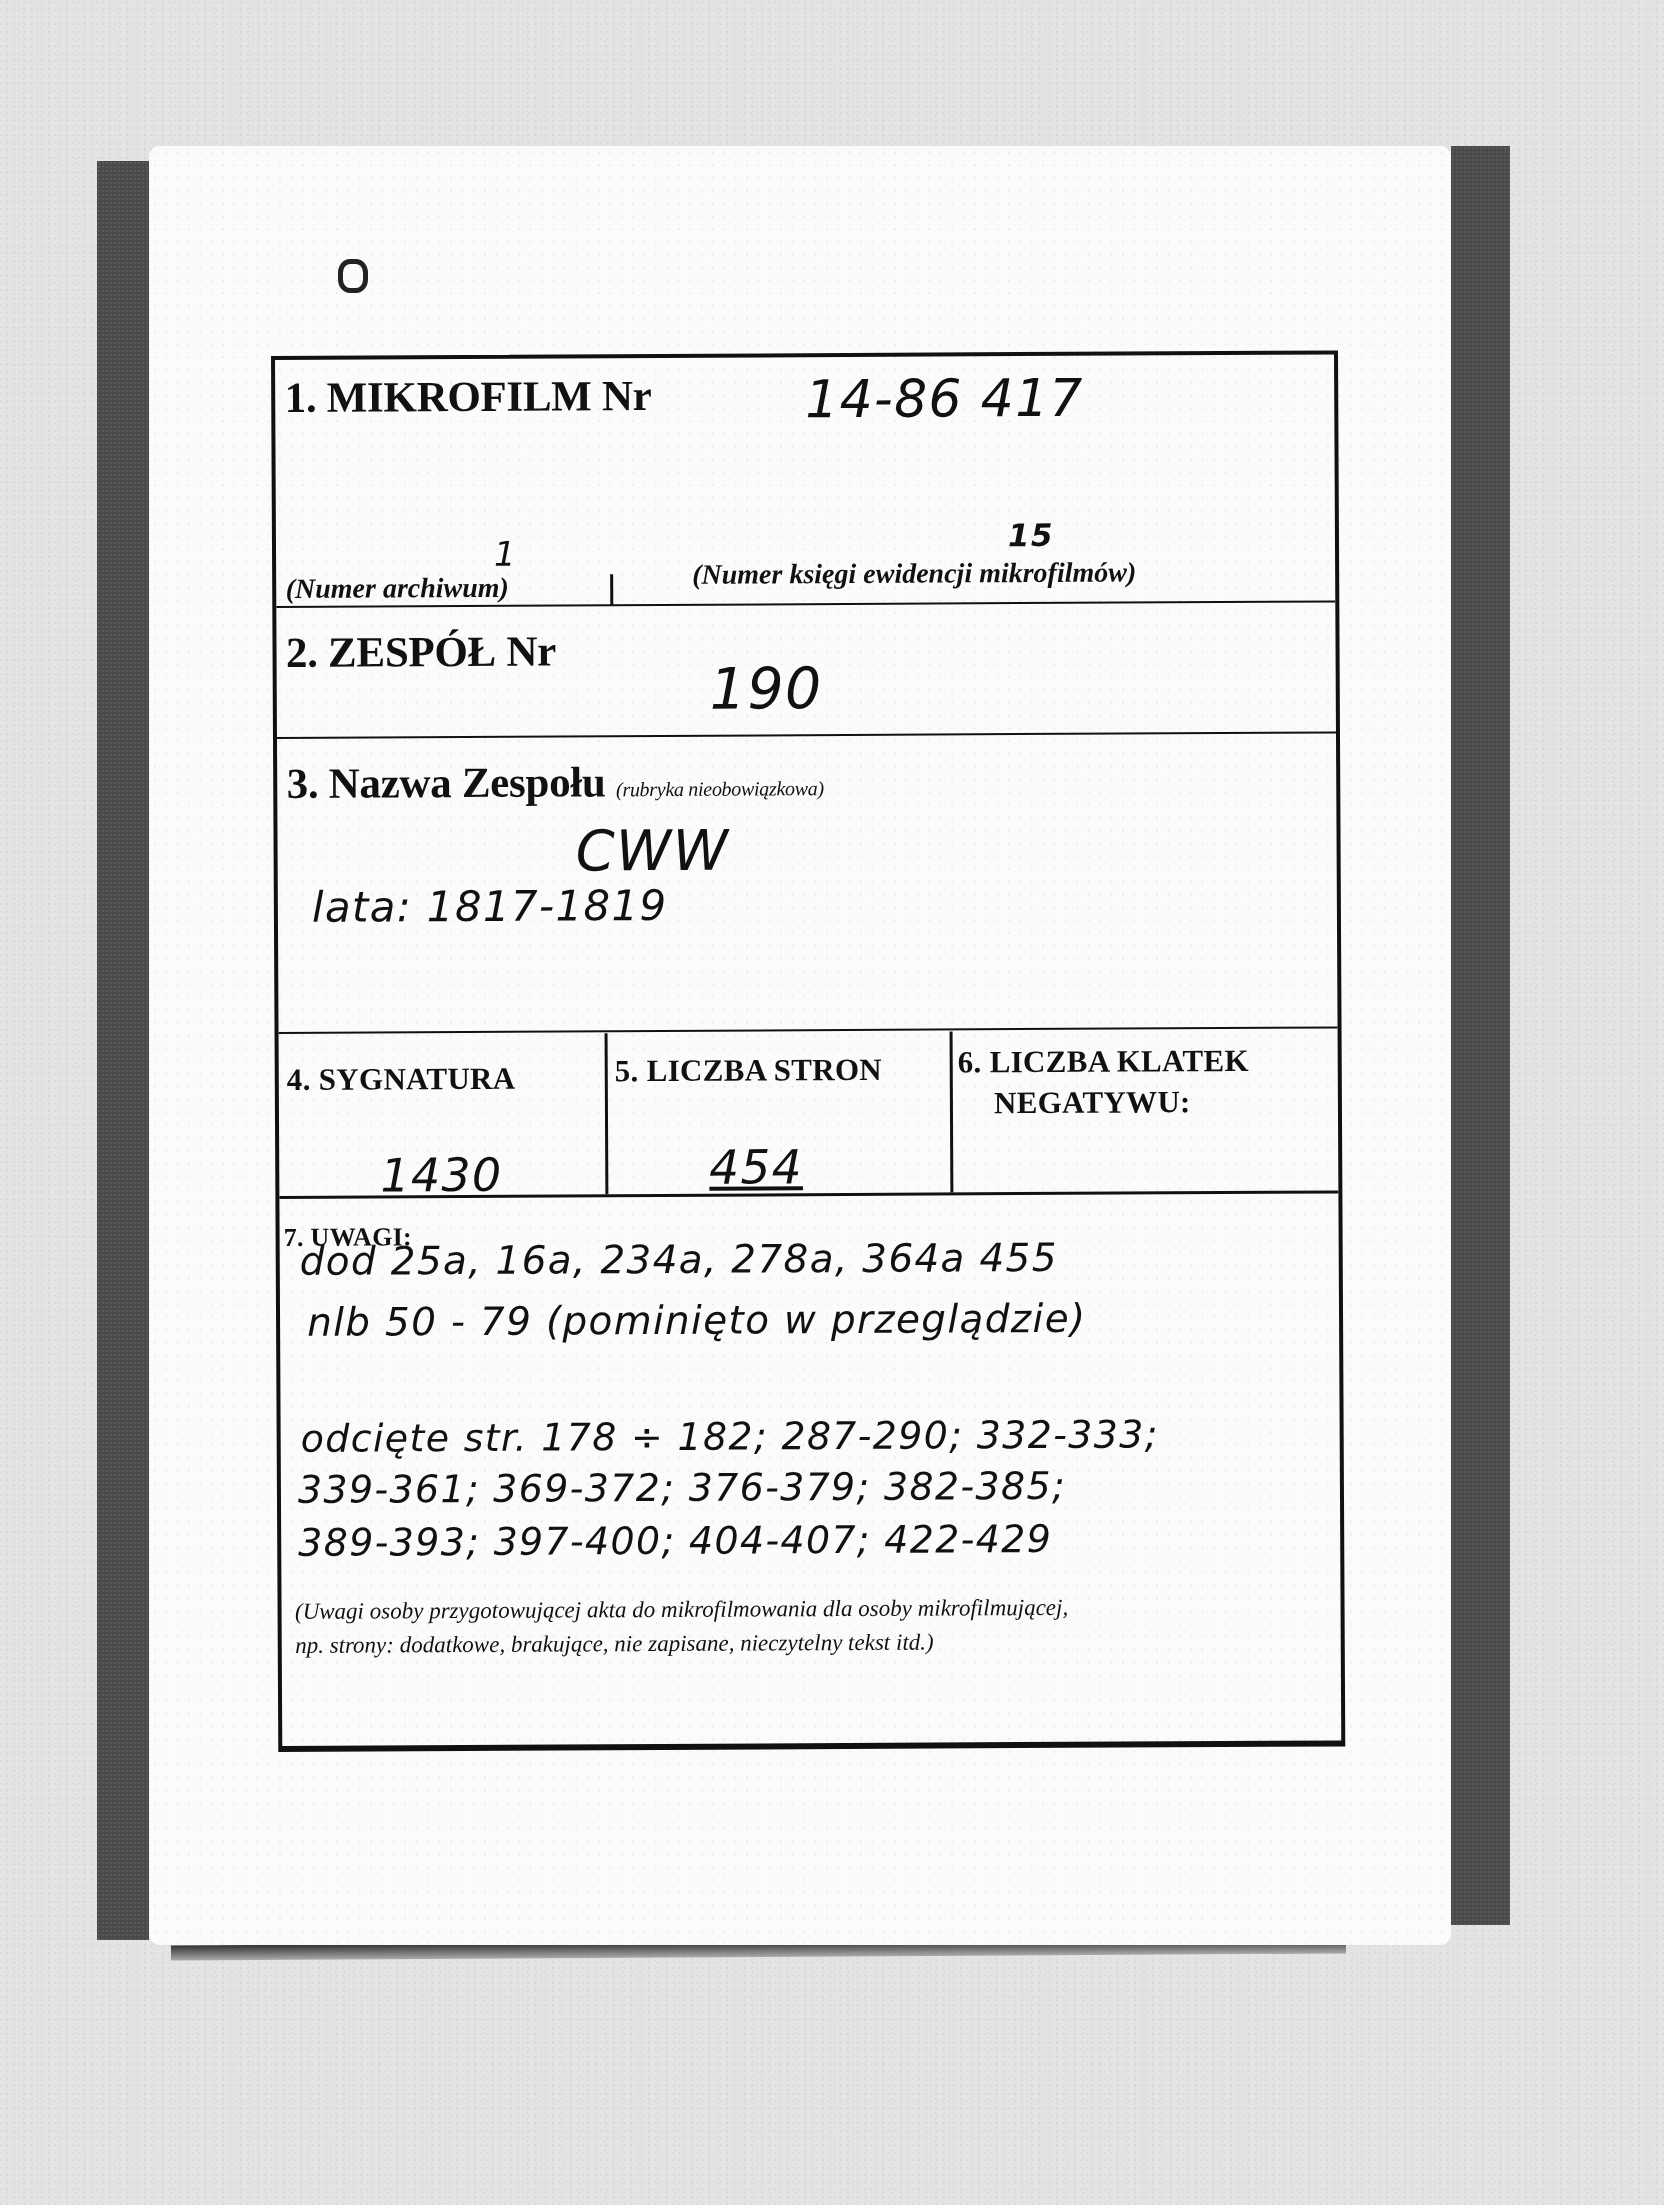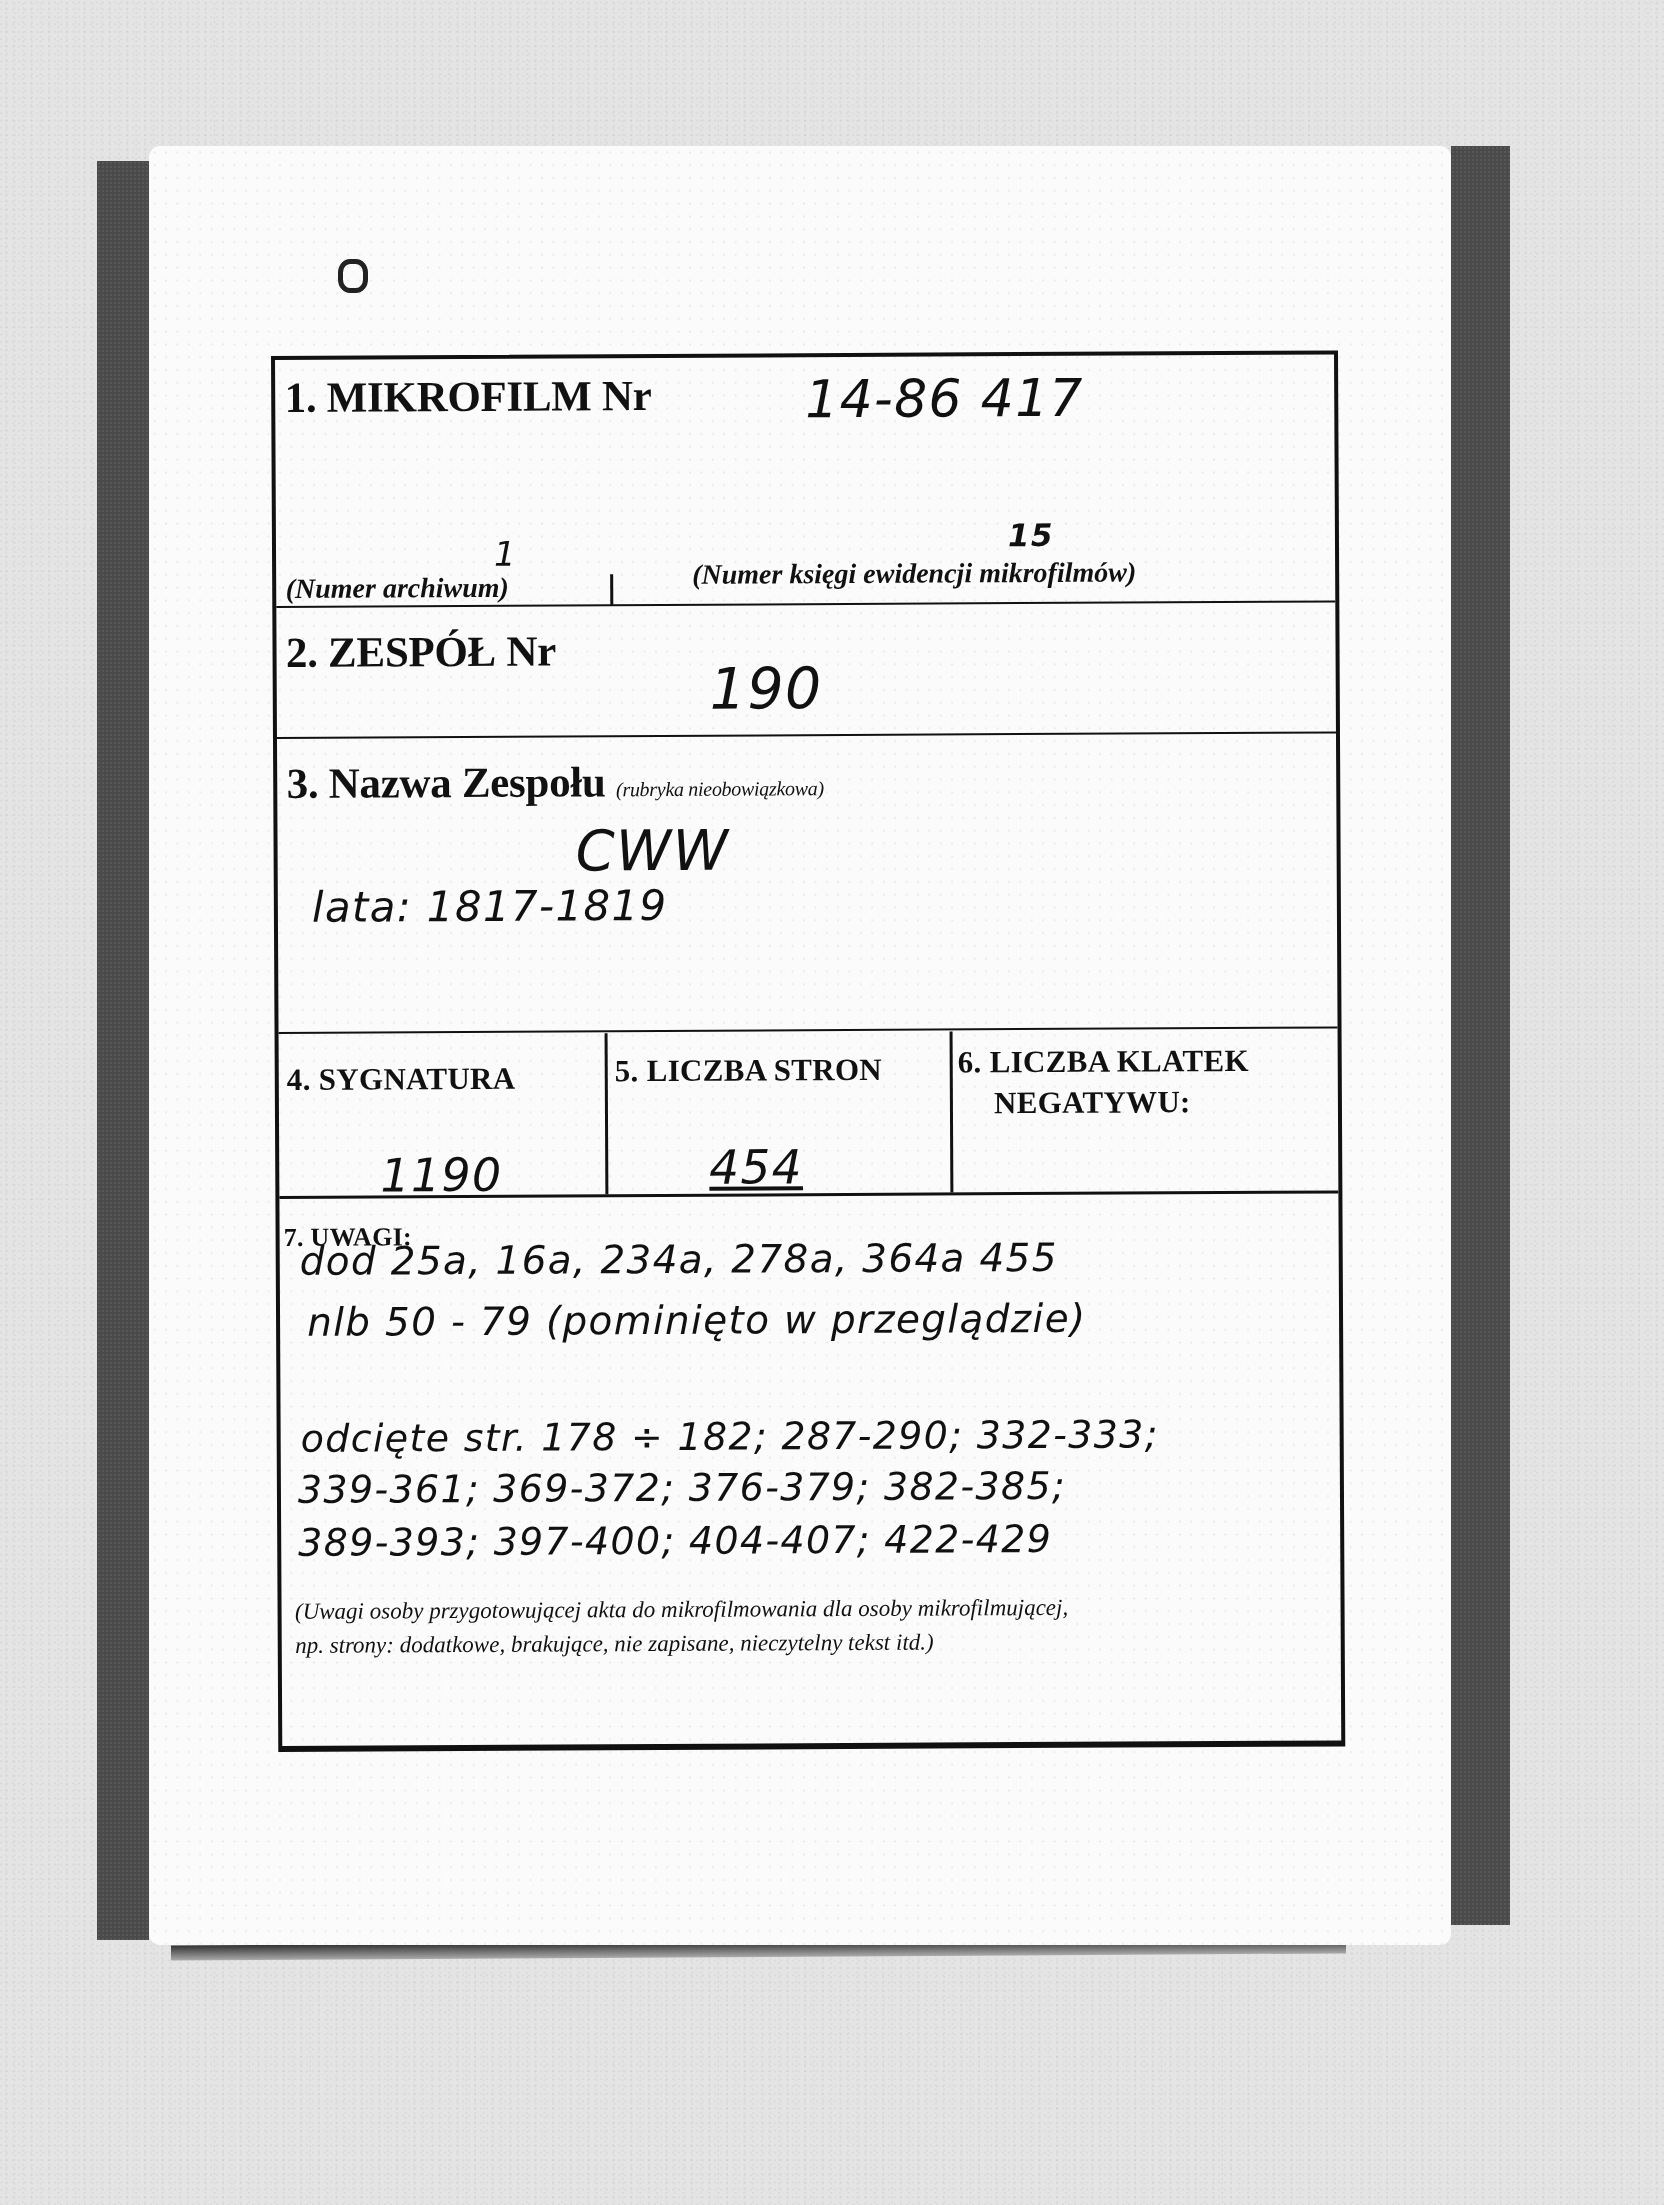--- a/index.html
+++ b/index.html
@@ -89,21 +89,21 @@
       </div>
       <div class="hand" style="left:298px; top:81px; font-size:56px;">CWW</div>
       <div class="hand" style="left:34px; top:144px; font-size:42px;">lata: 1817-1819</div>
     </div>
 
     <div class="section s4">
       <div class="vline" style="left:326px;"></div>
       <div class="vline" style="left:671px;"></div>
 
       <div class="h-med" style="left:8px; top:27px;">4. SYGNATURA</div>
-      <div class="hand" style="left:101px; top:114px; font-size:46px;">1190</div>
+      <div class="hand" style="left:101px; top:114px; font-size:46px;">1430</div>
 
       <div class="h-med" style="left:336px; top:20px;">5. LICZBA  STRON</div>
       <div class="hand" style="left:430px; top:107px; font-size:47px;text-decoration:underline;">454</div>
 
       <div class="h-med" style="left:679px; top:13.4px;">6. LICZBA  KLATEK</div>
       <div class="h-med" style="left:715px; top:54px;">NEGATYWU:</div>
       <div class="hand" style="left:738px; top:107px;"></div>
     </div>
 
     <div class="section s7">

